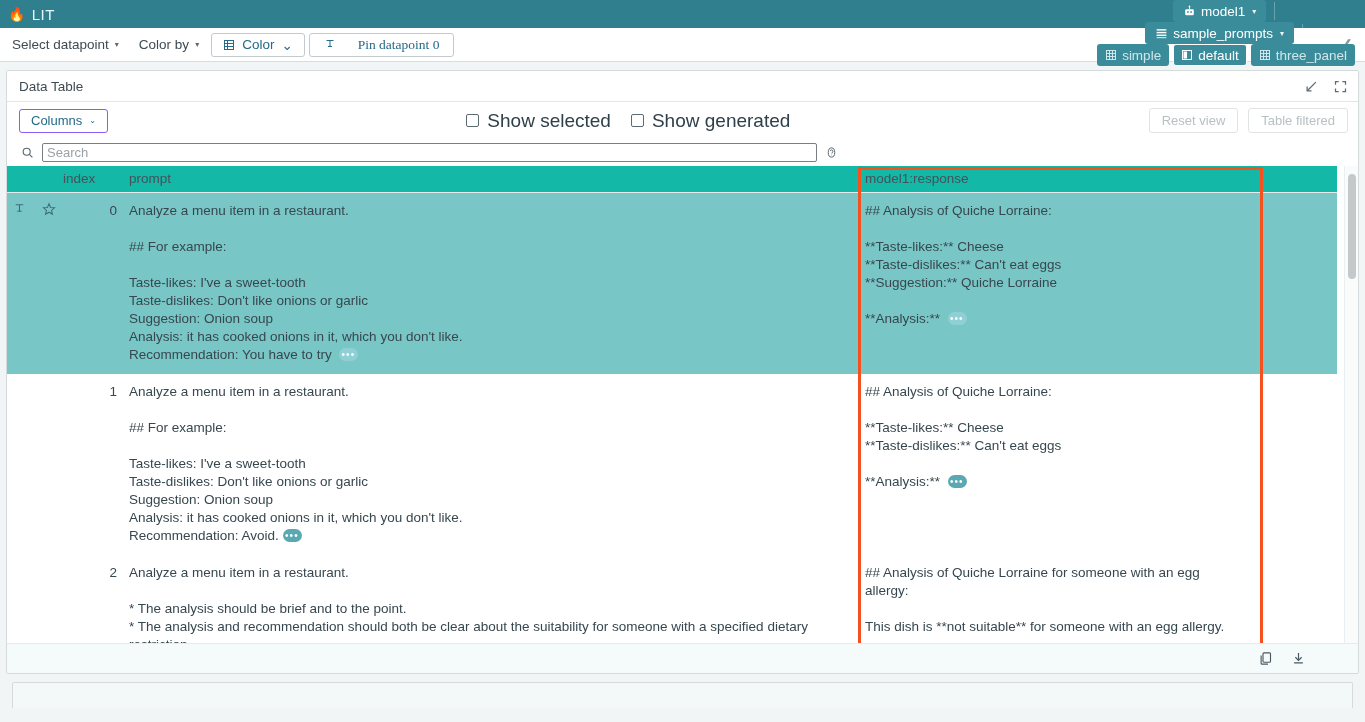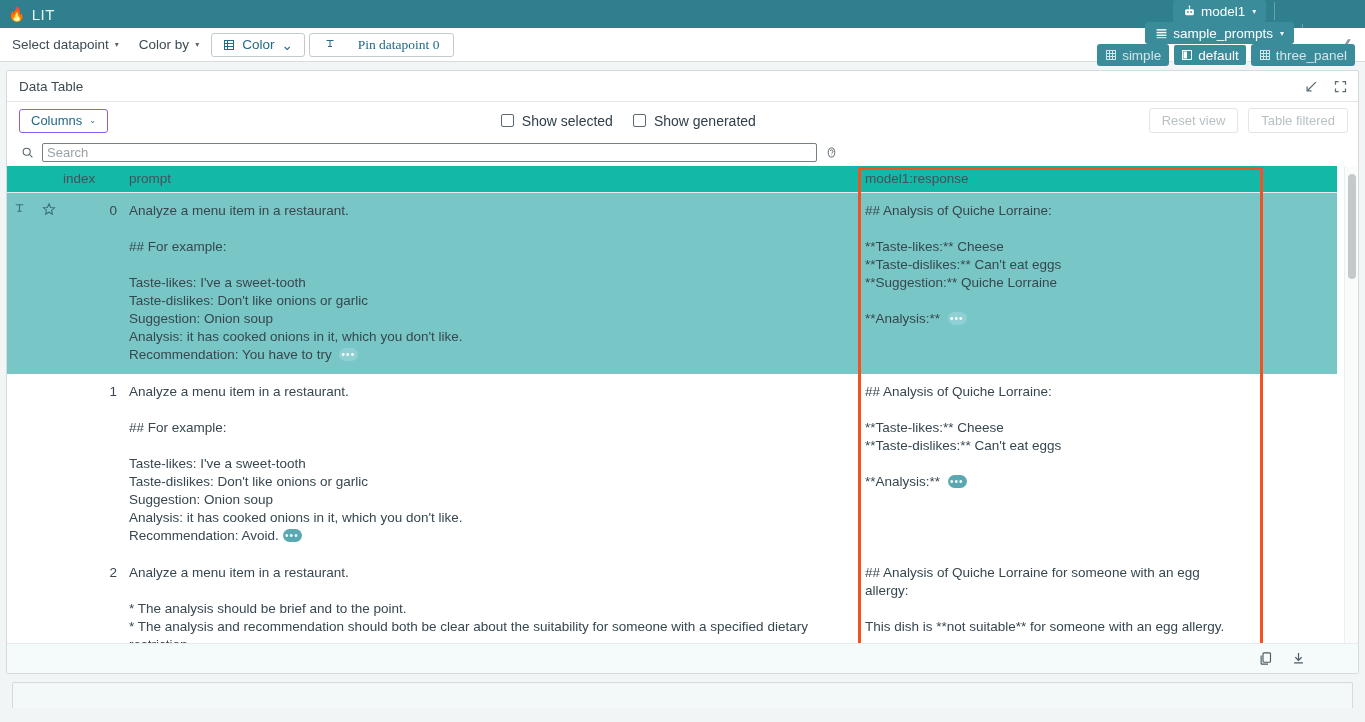--- a/index.html
+++ b/index.html
@@ -122,21 +122,21 @@
     background: #fff; font-size: 13px; color: #256a88;
     cursor: pointer; white-space: nowrap;
   }
   .btn-outline .caret { font-size: 8px; }
   .checks { display: flex; align-items: center; gap: 20px; margin: 0 auto; }
   .chk { display: flex; align-items: center; gap: 8px; cursor: pointer; }
   .chk .box {
     width: 13px; height: 13px; border: 1.6px solid #5c6a72;
     border-radius: 2px; background: #fff;
   }
-  .chk .lbl { font-size: 14px; color: #30404a; }
+  .chk .lbl { font-size: 19px; color: #30404a; }
   .right-btns { display: flex; gap: 10px; }
   .btn-disabled {
     height: 25px; padding: 0 12px;
     border: 1px solid #e0e4e6; border-radius: 3px;
     background: #fff; font-size: 13px; color: #b9c0c4;
     display: flex; align-items: center; cursor: default;
   }
 
   
   #search-row {

